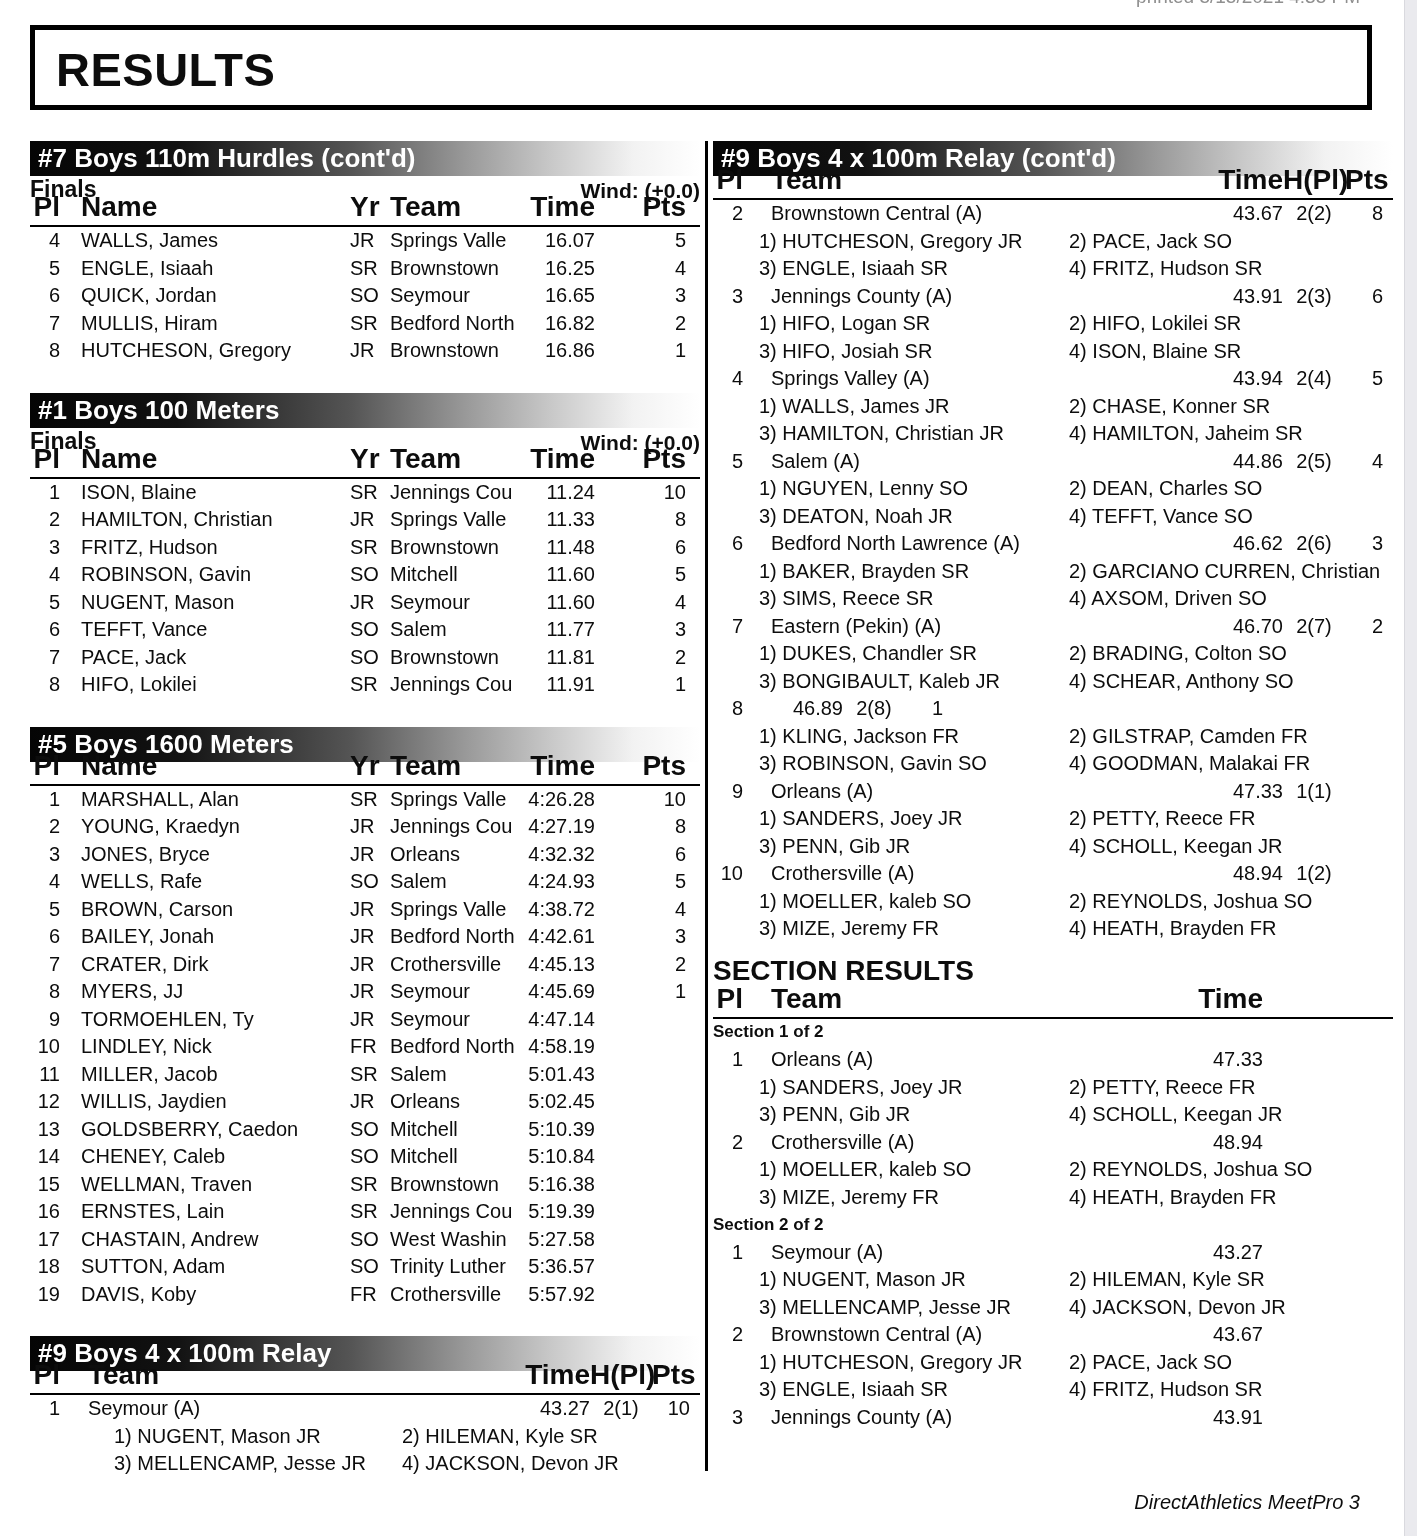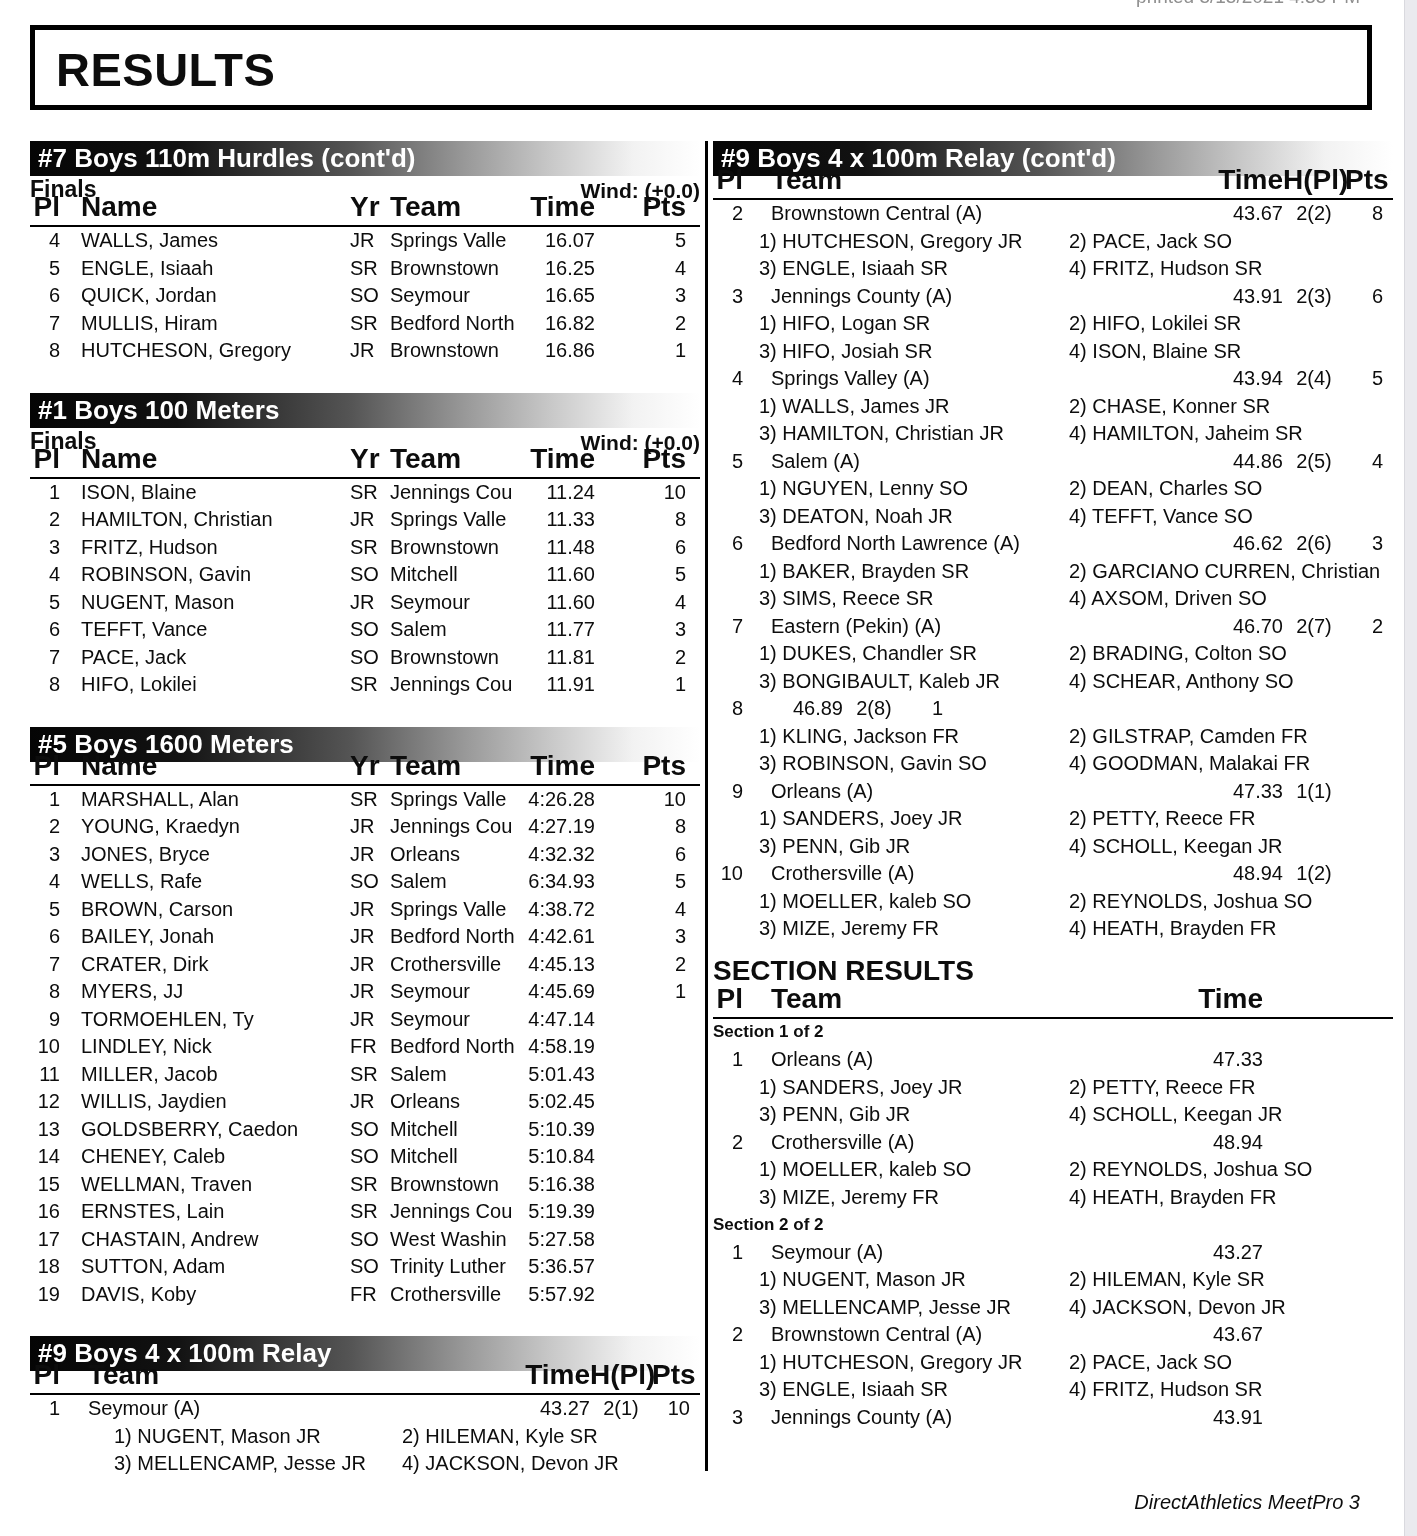--- a/index.html
+++ b/index.html
@@ -245,21 +245,21 @@
           <span class="c-yr">JR</span>
           <span class="c-team">Orleans</span>
           <span class="c-time">4:32.32</span>
           <span class="c-pts">6</span>
         </div>
         <div class="trow ind">
           <span class="c-pl">4</span>
           <span class="c-name">WELLS, Rafe</span>
           <span class="c-yr">SO</span>
           <span class="c-team">Salem</span>
-          <span class="c-time">6:34.93</span>
+          <span class="c-time">4:24.93</span>
           <span class="c-pts">5</span>
         </div>
         <div class="trow ind">
           <span class="c-pl">5</span>
           <span class="c-name">BROWN, Carson</span>
           <span class="c-yr">JR</span>
           <span class="c-team">Springs Valle</span>
           <span class="c-time">4:38.72</span>
           <span class="c-pts">4</span>
         </div>

